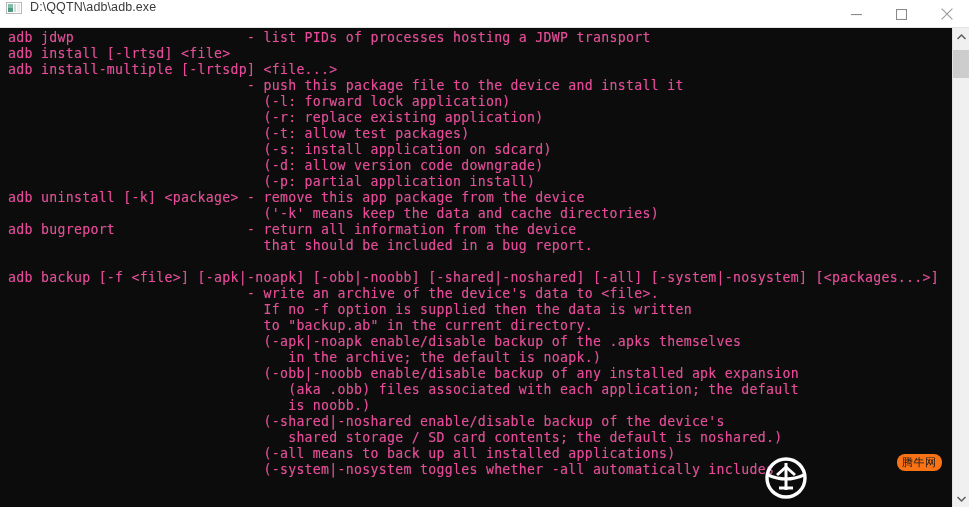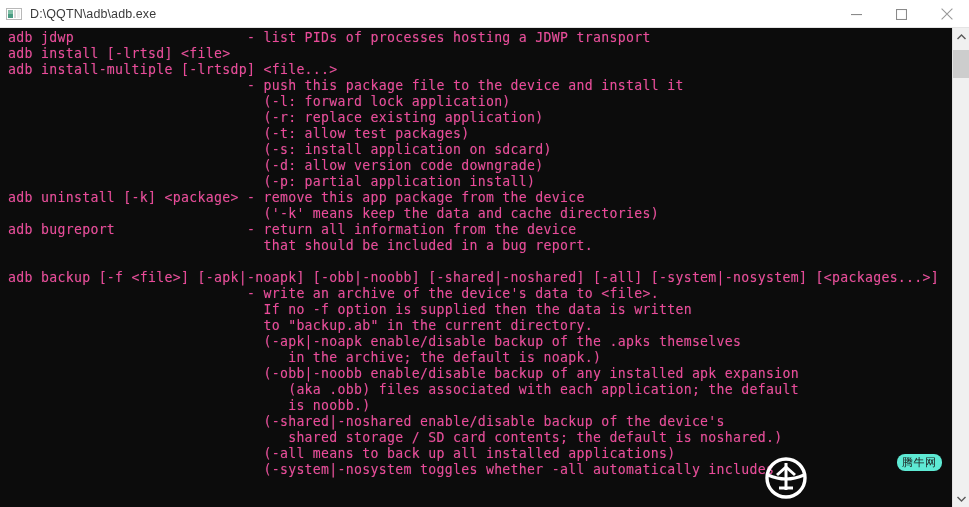--- a/index.html
+++ b/index.html
@@ -21,21 +21,20 @@
   #titlebar {
     position: absolute;
     left: 0;
     top: 0;
     width: 969px;
     height: 28px;
     background: #ffffff;
     border-bottom: 1px solid #e4e4e4;
     box-sizing: border-box;
     display: flex;
-    align-items: center;
   }
   #title-icon {
     width: 16px;
     height: 16px;
     margin-left: 6px;
     margin-right: 8px;
     flex: 0 0 auto;
     position: relative;
   }
   #title-text {
@@ -120,21 +119,21 @@
     left: 762px;
     top: 452px;
     width: 200px;
     height: 52px;
     pointer-events: none;
   }
   #wm-badge {
     position: absolute;
     left: 135px;
     top: 2px;
-    background: #5eead4;
+    background: #f97316;
     color: #1a1a1a;
     font-family: "DejaVu Sans", sans-serif;
     font-size: 11px;
     line-height: 15px;
     padding: 1px 5px;
     border-radius: 8px;
     letter-spacing: 0.5px;
     white-space: nowrap;
   }
   #wm-text {

